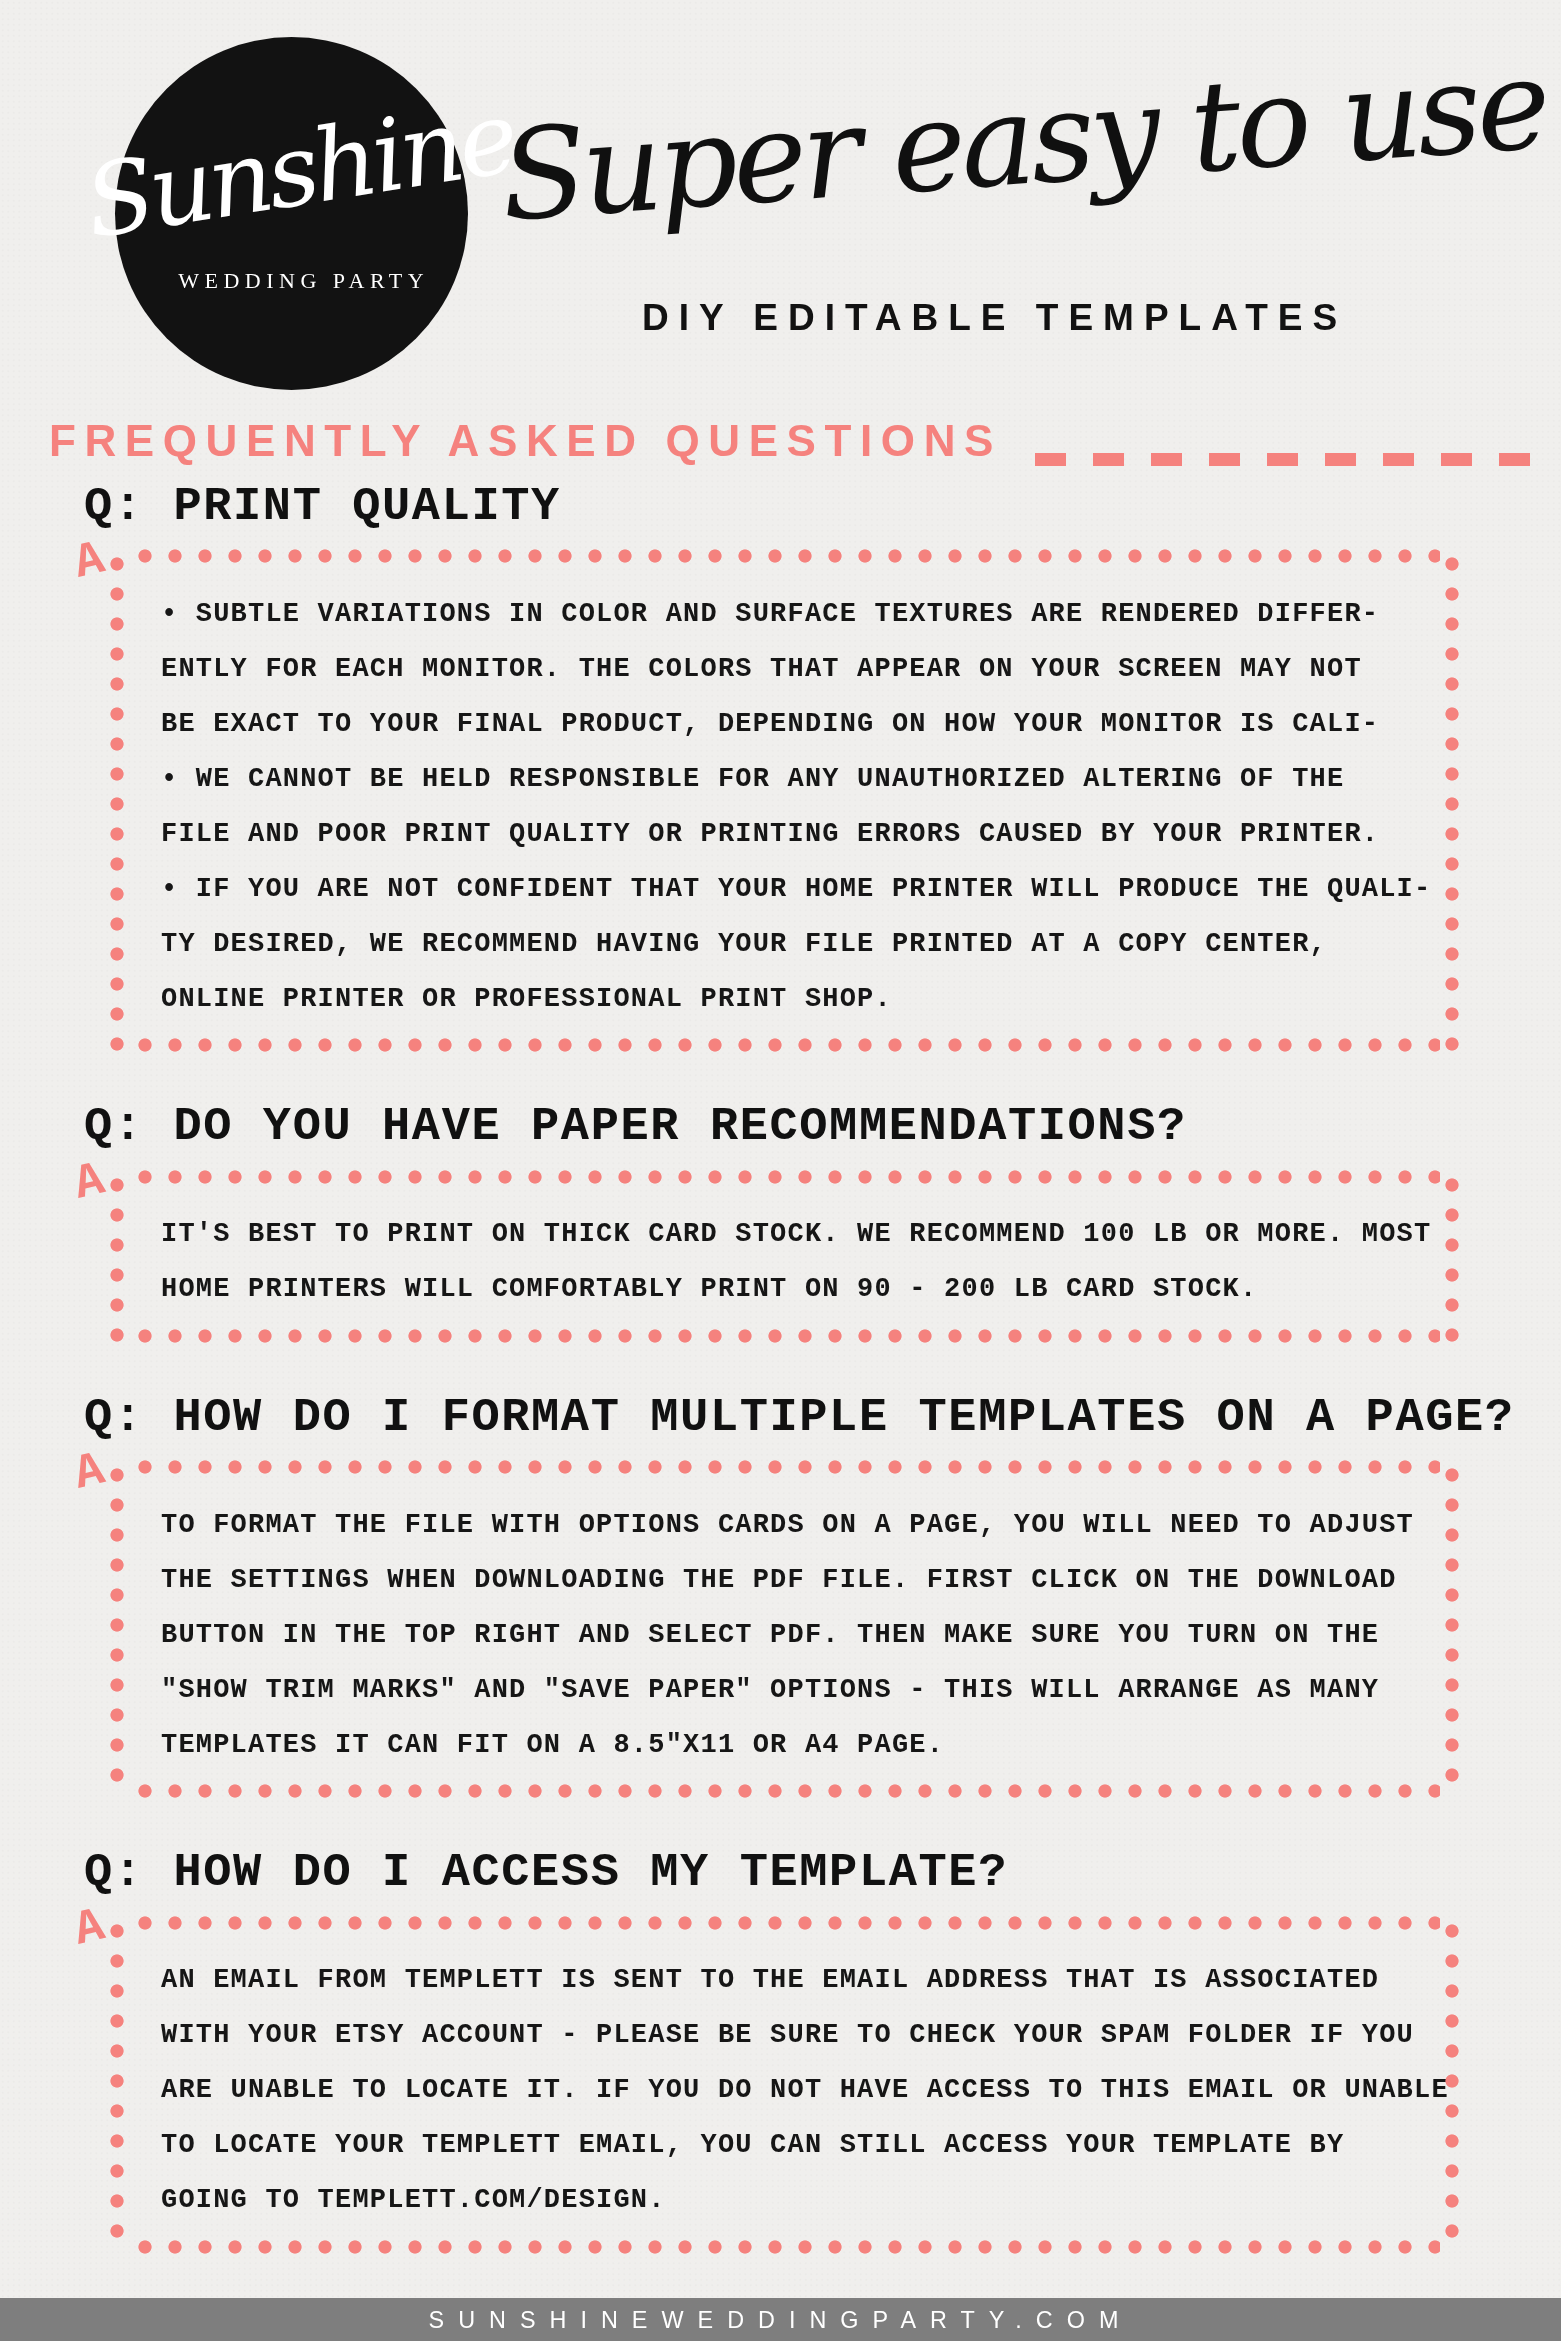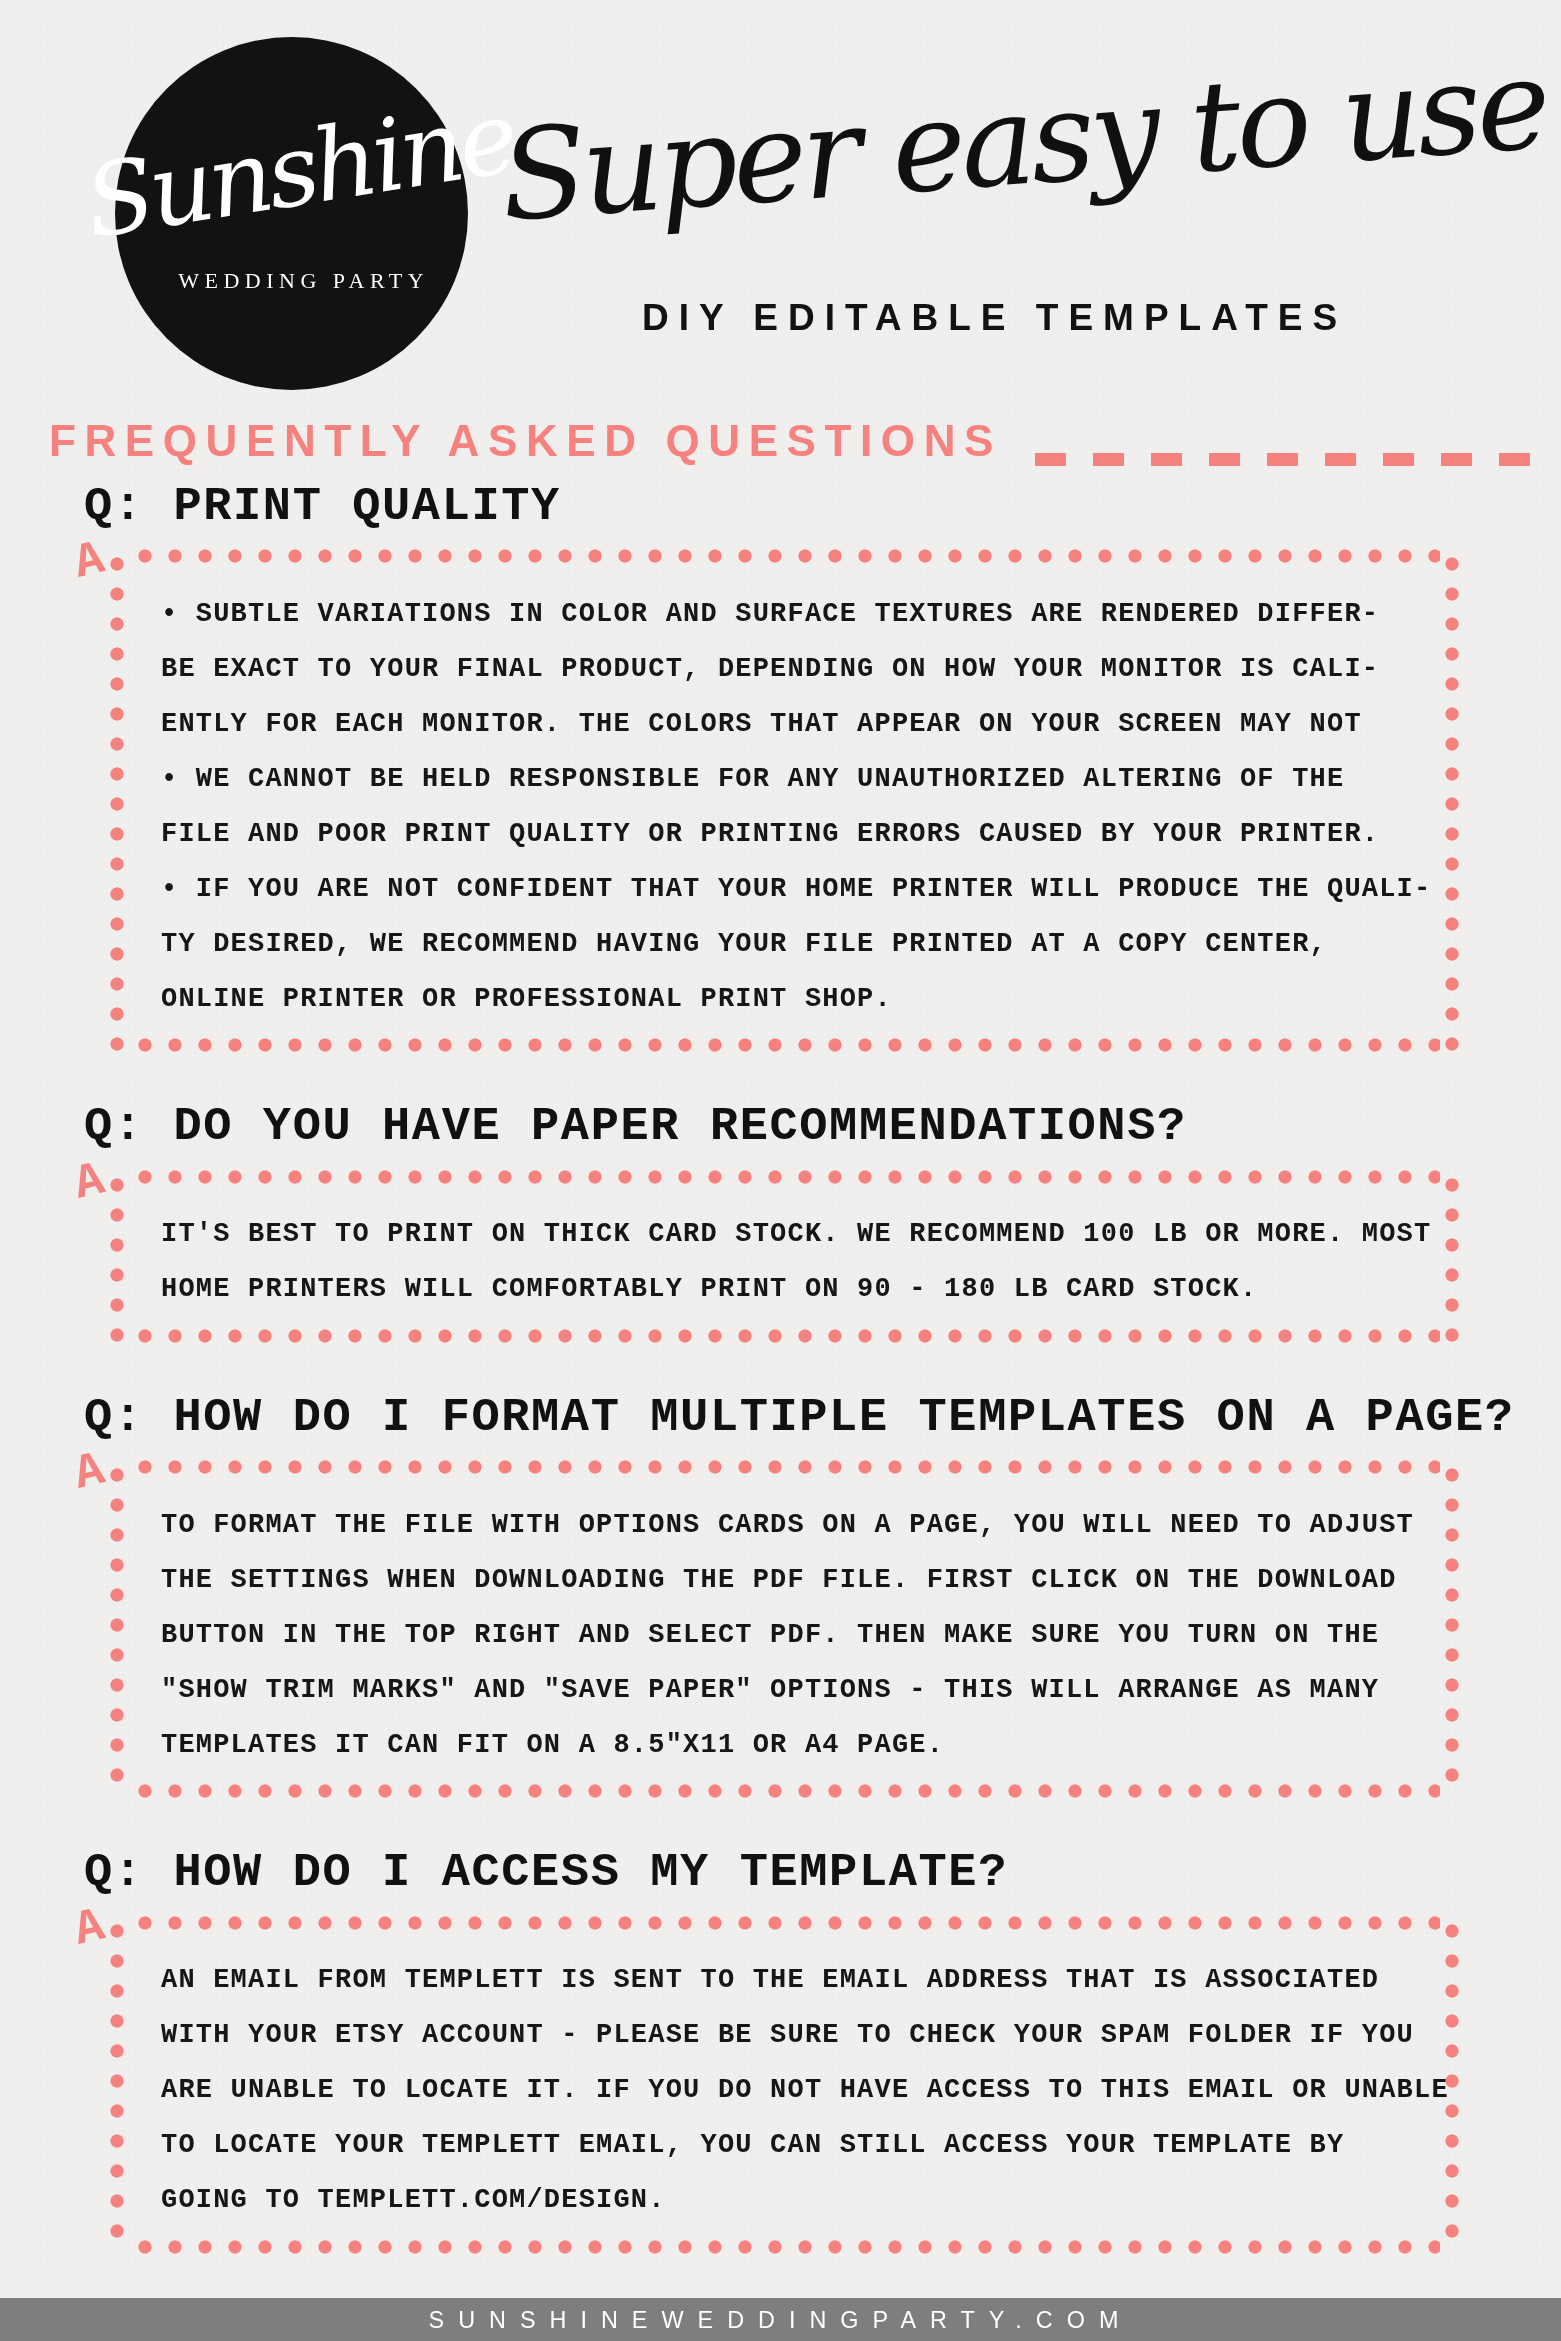--- a/index.html
+++ b/index.html
@@ -134,22 +134,22 @@
       <h2 class="question">Q: PRINT QUALITY</h2>
       <div class="answer-wrap">
         <div class="a-label">A</div>
         <div class="dotbox">
           <i class="edge top"></i>
           <i class="edge bottom"></i>
           <i class="edge left"></i>
           <i class="edge right"></i>
           <div class="answer-lines">
               <div class="ans-line">• SUBTLE VARIATIONS IN COLOR AND SURFACE TEXTURES ARE RENDERED DIFFER-</div>
+              <div class="ans-line">ENTLY FOR EACH MONITOR. THE COLORS THAT APPEAR ON YOUR SCREEN MAY NOT</div>
               <div class="ans-line">BE EXACT TO YOUR FINAL PRODUCT, DEPENDING ON HOW YOUR MONITOR IS CALI-</div>
-              <div class="ans-line">ENTLY FOR EACH MONITOR. THE COLORS THAT APPEAR ON YOUR SCREEN MAY NOT</div>
               <div class="ans-line">• WE CANNOT BE HELD RESPONSIBLE FOR ANY UNAUTHORIZED ALTERING OF THE</div>
               <div class="ans-line">FILE AND POOR PRINT QUALITY OR PRINTING ERRORS CAUSED BY YOUR PRINTER.</div>
               <div class="ans-line">• IF YOU ARE NOT CONFIDENT THAT YOUR HOME PRINTER WILL PRODUCE THE QUALI-</div>
               <div class="ans-line">TY DESIRED, WE RECOMMEND HAVING YOUR FILE PRINTED AT A COPY CENTER,</div>
               <div class="ans-line">ONLINE PRINTER OR PROFESSIONAL PRINT SHOP.</div>
             </div>
         </div>
       </div>
     </section>
 
@@ -157,21 +157,21 @@
       <h2 class="question">Q: DO YOU HAVE PAPER RECOMMENDATIONS?</h2>
       <div class="answer-wrap">
         <div class="a-label">A</div>
         <div class="dotbox">
           <i class="edge top"></i>
           <i class="edge bottom"></i>
           <i class="edge left"></i>
           <i class="edge right"></i>
           <div class="answer-lines">
               <div class="ans-line">IT'S BEST TO PRINT ON THICK CARD STOCK. WE RECOMMEND 100 LB OR MORE. MOST</div>
-              <div class="ans-line">HOME PRINTERS WILL COMFORTABLY PRINT ON 90 - 180 LB CARD STOCK.</div>
+              <div class="ans-line">HOME PRINTERS WILL COMFORTABLY PRINT ON 90 - 200 LB CARD STOCK.</div>
             </div>
         </div>
       </div>
     </section>
 
     <section class="faq-item">
       <h2 class="question">Q: HOW DO I FORMAT MULTIPLE TEMPLATES ON A PAGE?</h2>
       <div class="answer-wrap">
         <div class="a-label">A</div>
         <div class="dotbox">

